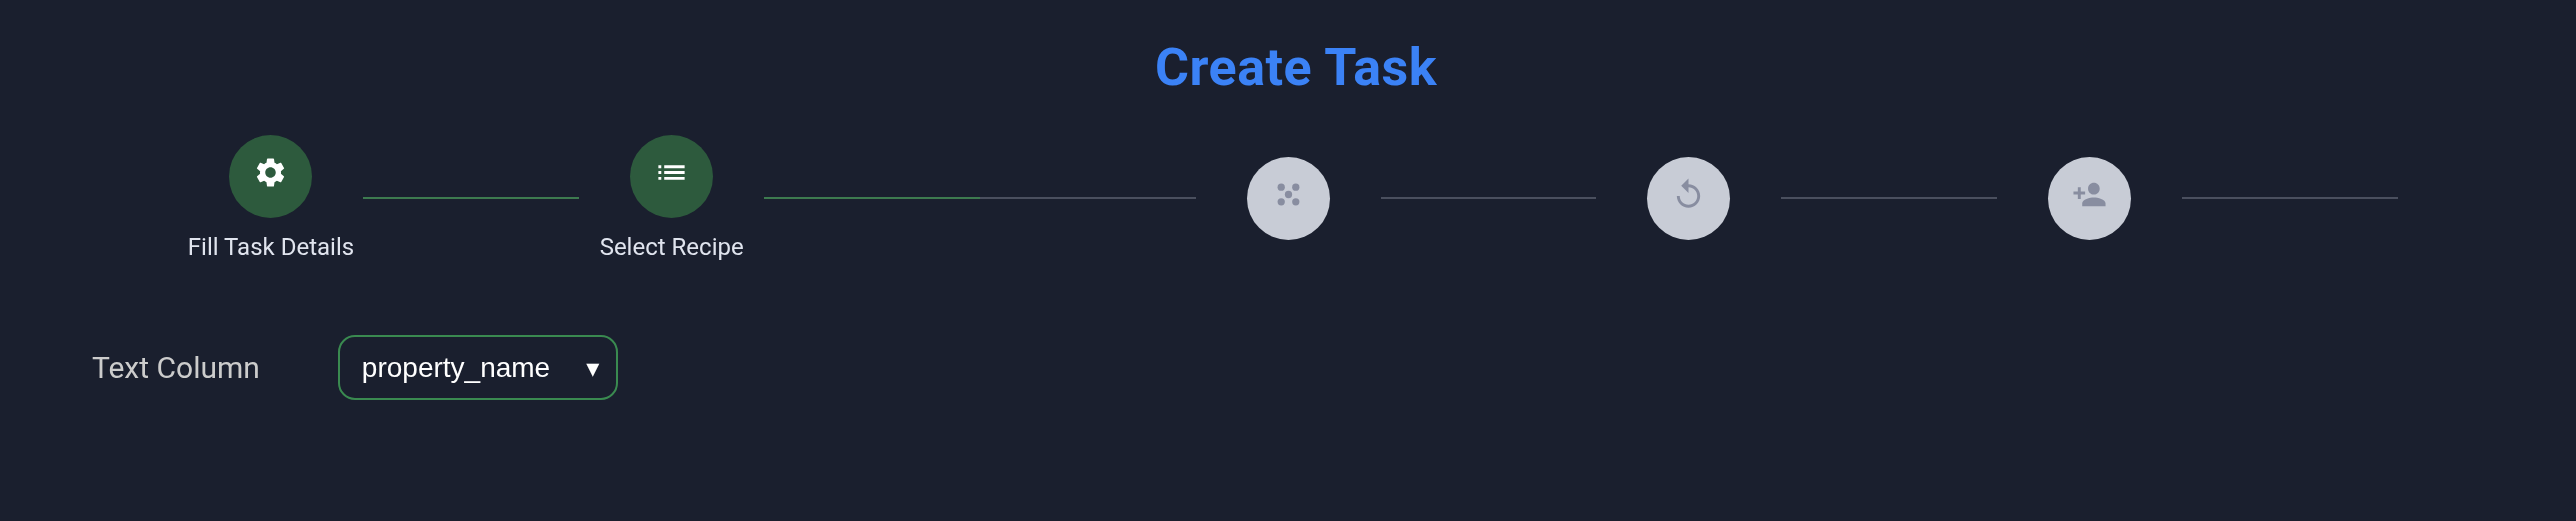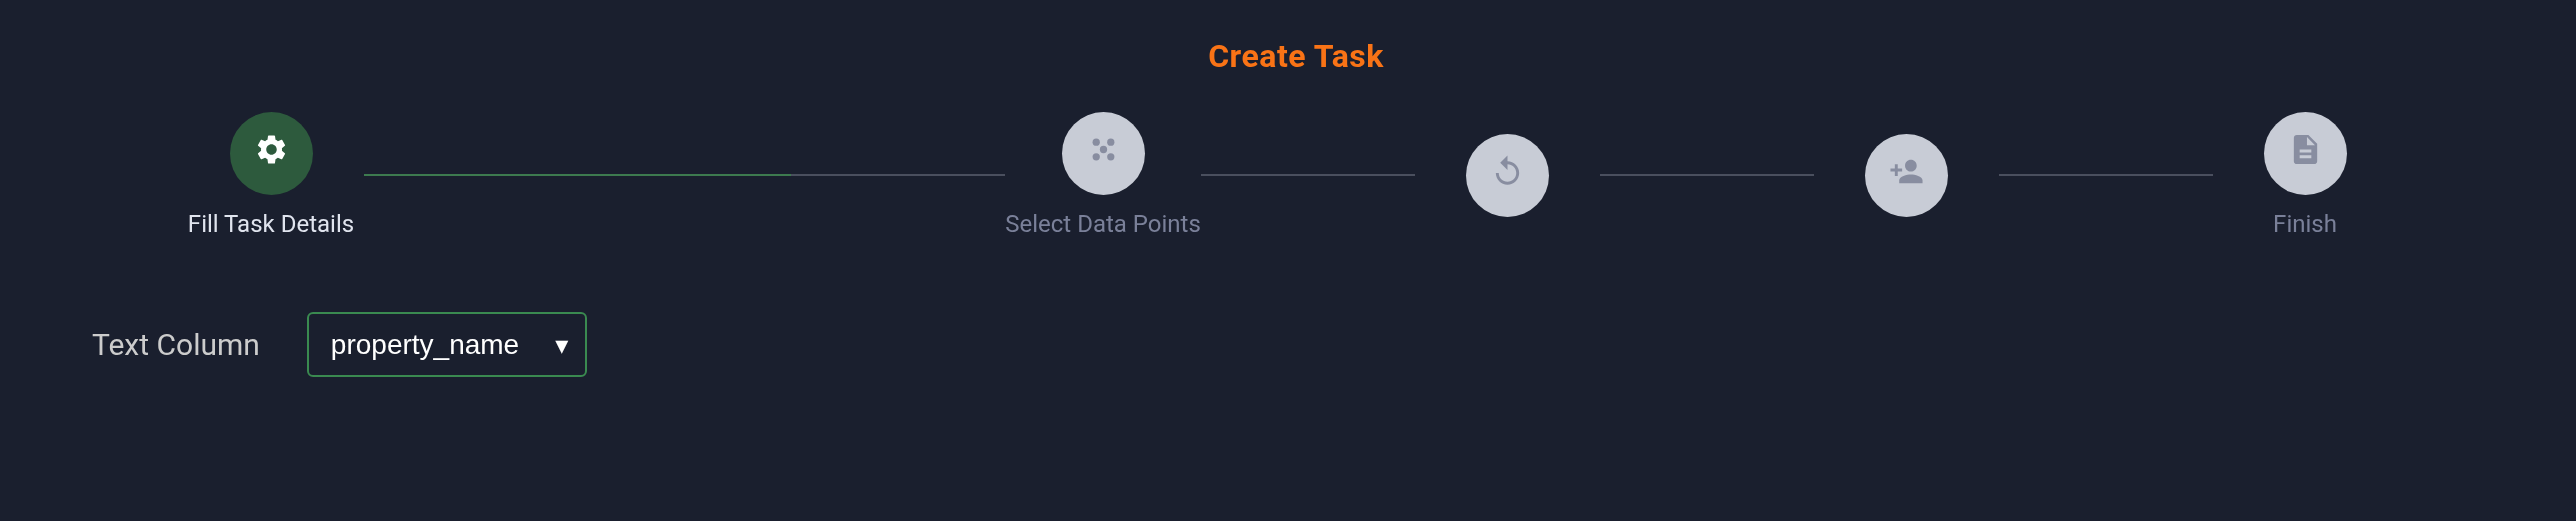--- a/index.html
+++ b/index.html
@@ -14,23 +14,23 @@
       font-family: -apple-system, BlinkMacSystemFont, 'Segoe UI', Roboto, sans-serif;
       width: 2576px;
       height: 521px;
       display: flex;
       flex-direction: column;
       align-items: center;
       overflow: hidden;
     }
 
     .page-title {
-      font-size: 32px;
+      font-size: 52px;
       font-weight: 700;
-      color: #f97316;
+      color: #3b82f6;
       margin-top: 37px;
       margin-bottom: 37px;
       letter-spacing: 0.5px;
       margin-left: 16px;
     }
 
     .step-circle {
       width: 83px;
       height: 83px;
       border-radius: 50%;
@@ -78,40 +78,40 @@
 
     .step-label.pending-label {
       color: #7a8099;
     }
 
     .form-section {
       width: 100%;
       padding: 46px 92px;
       display: flex;
       align-items: center;
-      gap: 47px;
+      gap: 78px;
     }
 
     .form-label {
       font-size: 30px;
       color: #cccccc;
       white-space: nowrap;
     }
 
     .select-wrapper {
       position: relative;
       display: inline-flex;
       align-items: center;
     }
 
     .form-select {
       appearance: none;
       background-color: transparent;
       border: 2.3px solid #3a8a50;
-      border-radius: 6px;
+      border-radius: 17px;
       color: #ffffff;
       font-size: 28px;
       padding: 15px 65px 15px 22px;
       cursor: pointer;
       outline: none;
       min-width: 259px;
     }
 
     .select-arrow {
       position: absolute;
@@ -165,39 +165,48 @@
         <svg width="35" height="35" viewBox="0 0 24 24" fill="white">
           <path d="M19.14,12.94c0.04-0.3,0.06-0.61,0.06-0.94c0-0.32-0.02-0.64-0.07-0.94l2.03-1.58c0.18-0.14,0.23-0.41,0.12-0.61 l-1.92-3.32c-0.12-0.22-0.37-0.29-0.59-0.22l-2.39,0.96c-0.5-0.38-1.03-0.7-1.62-0.94L14.4,2.81c-0.04-0.24-0.24-0.41-0.48-0.41 h-3.84c-0.24,0-0.43,0.17-0.47,0.41L9.25,5.35C8.66,5.59,8.12,5.92,7.63,6.29L5.24,5.33c-0.22-0.08-0.47,0-0.59,0.22L2.74,8.87 C2.62,9.08,2.66,9.34,2.86,9.48l2.03,1.58C4.84,11.36,4.8,11.69,4.8,12s0.02,0.64,0.07,0.94l-2.03,1.58 c-0.18,0.14-0.23,0.41-0.12,0.61l1.92,3.32c0.12,0.22,0.37,0.29,0.59,0.22l2.39-0.96c0.5,0.38,1.03,0.7,1.62,0.94l0.36,2.54 c0.05,0.24,0.24,0.41,0.48,0.41h3.84c0.24,0,0.44-0.17,0.47-0.41l0.36-2.54c0.59-0.24,1.13-0.56,1.62-0.94l2.39,0.96 c0.22,0.08,0.47,0,0.59-0.22l1.92-3.32c0.12-0.22,0.07-0.47-0.12-0.61L19.14,12.94z M12,15.6c-1.98,0-3.6-1.62-3.6-3.6 s1.62-3.6,3.6-3.6s3.6,1.62,3.6,3.6S13.98,15.6,12,15.6z"></path>
         </svg>
       </span>
     </div>
     <span class="step-label active-label">Fill Task Details</span>
   </div>
 
   <div class="connector-line connector-active"></div>
 
+  <div class="step-item">
+    <div class="step-circle completed">
+      <span class="step-icon">
+        <svg width="35" height="35" viewBox="0 0 24 24" fill="white">
+          <path d="M3 13h2v-2H3v2zm0 4h2v-2H3v2zm0-8h2V7H3v2zm4 4h14v-2H7v2zm0 4h14v-2H7v2zM7 7v2h14V7H7z"></path>
+        </svg>
+      </span>
+    </div>
+    <span class="step-label active-label">Select Recipe</span>
+  </div>
 
   <div class="connector-line connector-active"></div>
 
 
   <div class="connector-line connector-inactive"></div>
 
   <div class="step-item">
     <div class="step-circle pending">
       <span class="step-icon" style="color:#888da0;">
         <svg width="35" height="35" viewBox="0 0 24 24" fill="#888da0">
           <circle cx="7" cy="7" r="2.5"></circle>
           <circle cx="17" cy="7" r="2.5"></circle>
           <circle cx="7" cy="17" r="2.5"></circle>
           <circle cx="17" cy="17" r="2.5"></circle>
           <circle cx="12" cy="12" r="2.5"></circle>
         </svg>
       </span>
     </div>
-    <span class="step-label pending-label">Select Data Points</span>
   </div>
 
   <div class="connector-line connector-inactive"></div>
 
   <div class="step-item">
     <div class="step-circle pending">
       <span class="step-icon">
         <svg width="35" height="35" viewBox="0 0 24 24" fill="#888da0">
           <path d="M12 5V1L7 6l5 5V7c3.31 0 6 2.69 6 6s-2.69 6-6 6-6-2.69-6-6H4c0 4.42 3.58 8 8 8s8-3.58 8-8-3.58-8-8-8z"></path>
         </svg>
@@ -212,30 +221,20 @@
       <span class="step-icon">
         <svg width="35" height="35" viewBox="0 0 24 24" fill="#888da0">
           <path d="M15 12c2.21 0 4-1.79 4-4s-1.79-4-4-4-4 1.79-4 4 1.79 4 4 4zm-9-2V7H4v3H1v2h3v3h2v-3h3v-2H6zm9 4c-2.67 0-8 1.34-8 4v2h16v-2c0-2.66-5.33-4-8-4z"></path>
         </svg>
       </span>
     </div>
   </div>
 
   <div class="connector-line connector-inactive"></div>
 
-  <div class="step-item">
-    <div class="step-circle pending">
-      <span class="step-icon">
-        <svg width="35" height="35" viewBox="0 0 24 24" fill="#888da0">
-          <path d="M14 2H6c-1.1 0-1.99.9-1.99 2L4 20c0 1.1.89 2 1.99 2H18c1.1 0 2-.9 2-2V8l-6-6zm2 16H8v-2h8v2zm0-4H8v-2h8v2zm-3-5V3.5L18.5 9H13z"></path>
-        </svg>
-      </span>
-    </div>
-    <span class="step-label pending-label">Finish</span>
-  </div>
 
 </div>
 
 <div class="form-section" style="margin-top: 28px;">
   <label class="form-label">Text Column</label>
   <div class="select-wrapper">
     <select class="form-select">
       <option>property_name</option>
     </select>
     <span class="select-arrow">▾</span>

